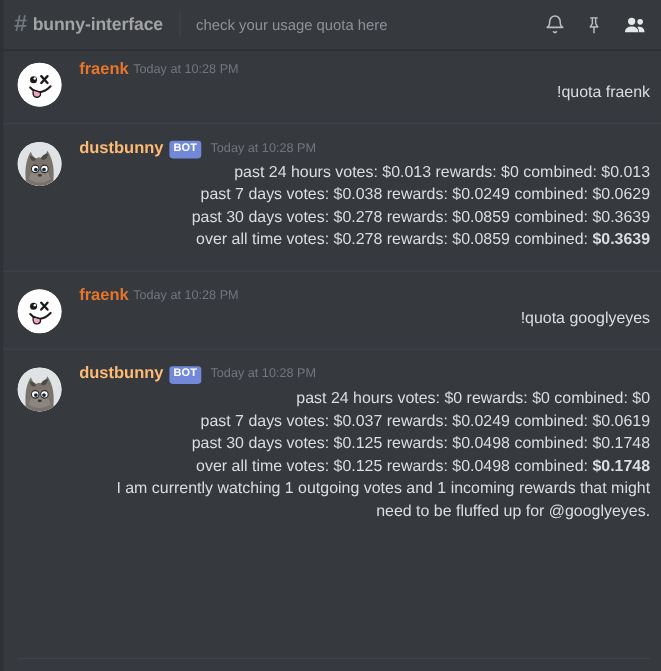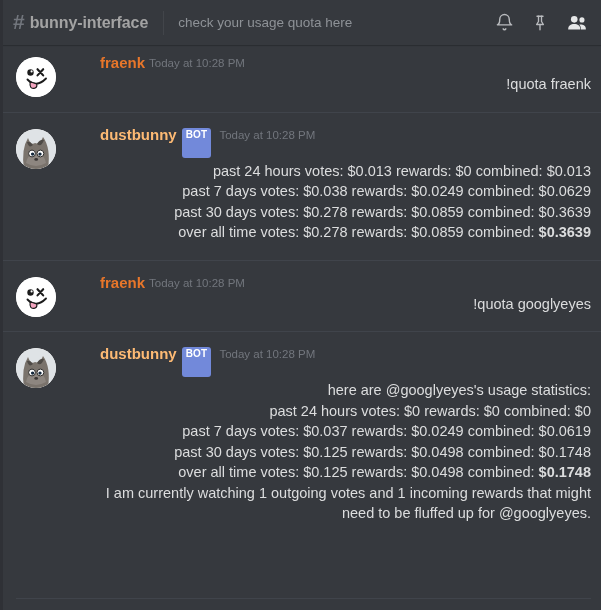--- a/index.html
+++ b/index.html
@@ -102,21 +102,20 @@
     box-sizing: border-box;
   }
   .msg.divided {
     border-top: 1px solid #40444b;
     margin-top: 12px;
     padding-top: 16px;
   }
   .msg-inner {
     display: flex;
     align-items: flex-start;
-    gap: 28px;
   }
   .avatar {
     flex: 0 0 40px;
     width: 40px;
     height: 40px;
     border-radius: 50%;
     margin-right: 16px;
     overflow: hidden;
     position: relative;
     background: #ffffff;
@@ -140,21 +139,21 @@
   }
   .username.user { color: #e8762a; }
   .username.bot { color: #fdba74; }
   .bot-badge {
     display: inline-block;
     background: #7289da;
     color: #ffffff;
     font-size: 10px;
     font-weight: bold;
     line-height: 13px;
-    height: 30px;
+    height: 16px;
     padding: 0 4px 0 4px;
     border-radius: 3px;
     margin: 0 4px 0 5px;
     position: relative;
     top: -2px;
     letter-spacing: 0.2px;
   }
   .timestamp {
     color: #72767d;
     font-size: 11.5px;
@@ -291,21 +290,20 @@
               <path d="M10 34 Q12 24 20 24 Q28 24 30 34 Q20 40 10 34 Z" fill="#8d8680"></path>
               <circle cx="16" cy="24.5" r="3.4" fill="#ffffff" stroke="#2c2a28" stroke-width="1"></circle>
               <circle cx="24.4" cy="24.5" r="3.4" fill="#ffffff" stroke="#2c2a28" stroke-width="1"></circle>
               <circle cx="16.6" cy="25.1" r="1.7" fill="#14283c"></circle>
               <circle cx="24" cy="25.1" r="1.7" fill="#14283c"></circle>
               <ellipse cx="20.2" cy="30.4" rx="1.9" ry="1.3" fill="#3a3634"></ellipse>
             </svg>
           </div>
           <div class="msg-body">
             <div class="msg-head"><span class="username bot">dustbunny</span><span class="bot-badge">BOT</span><span class="timestamp">Today at 10:28 PM</span></div>
-            <div class="msg-line"><span>here are @googlyeyes's usage statistics:</span></div>
             <div class="msg-line"><span>past 24 hours votes: $0 rewards: $0 combined: $0</span></div>
             <div class="msg-line"><span>past 7 days votes: $0.037 rewards: $0.0249 combined: $0.0619</span></div>
             <div class="msg-line"><span>past 30 days votes: $0.125 rewards: $0.0498 combined: $0.1748</span></div>
             <div class="msg-line"><span>over all time votes: $0.125 rewards: $0.0498 combined: </span><b>$0.1748</b></div>
             <div class="msg-line"><span>I am currently watching 1 outgoing votes and 1 incoming rewards that might need to be fluffed up for @googlyeyes.</span></div>
           </div>
         </div>
       </div>
     </div>
 

